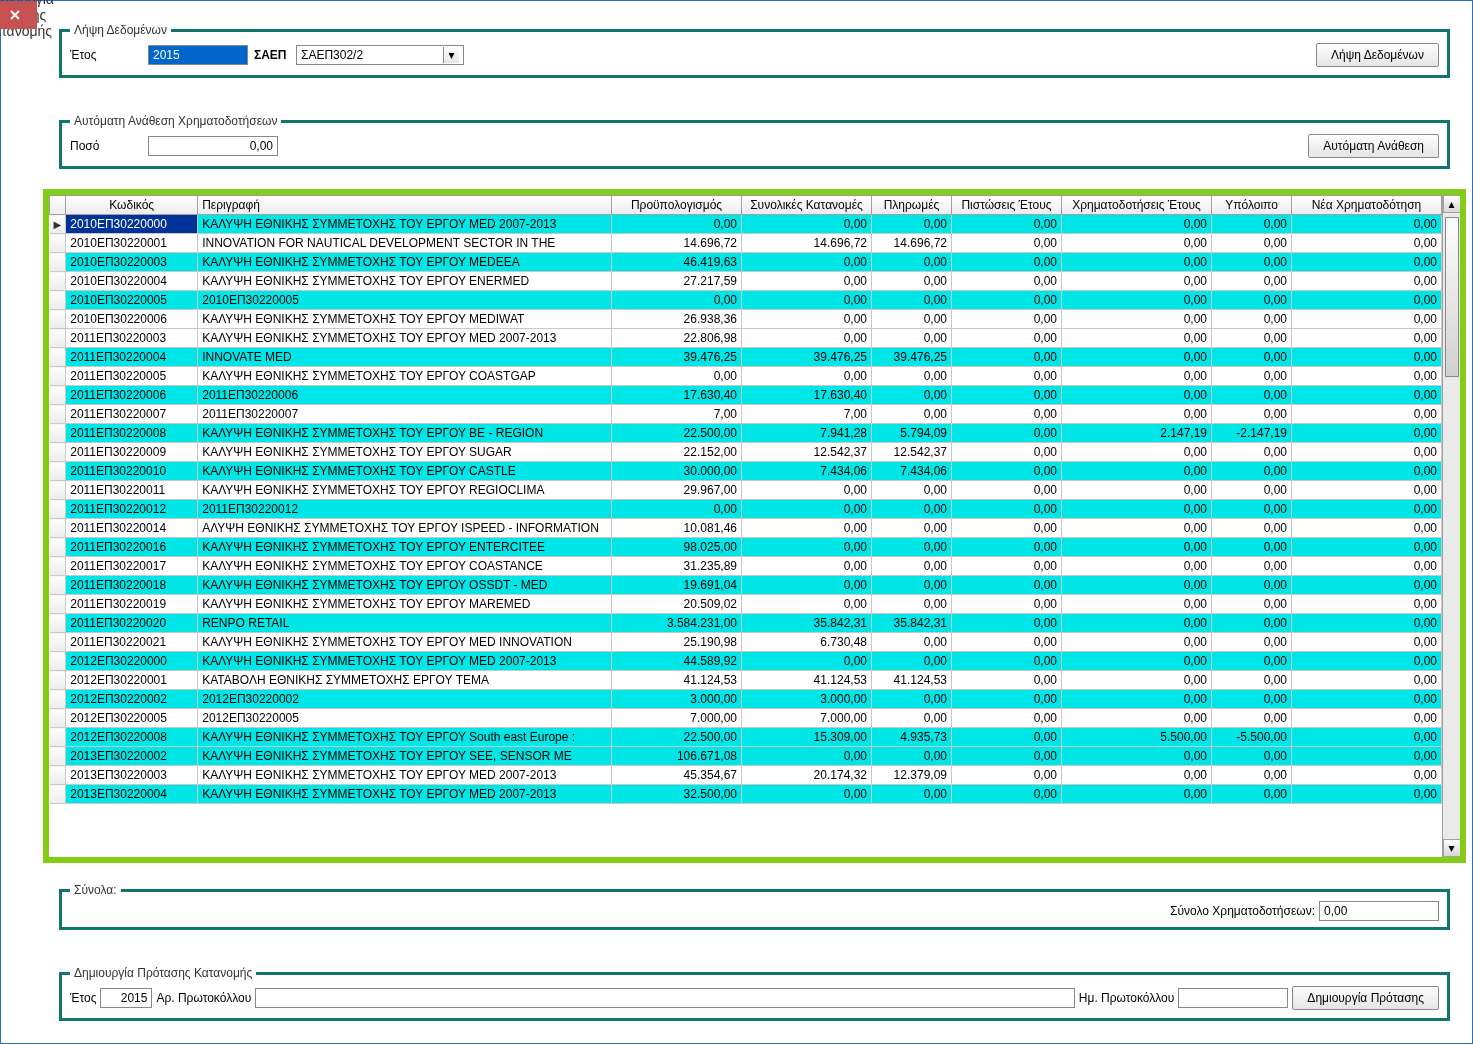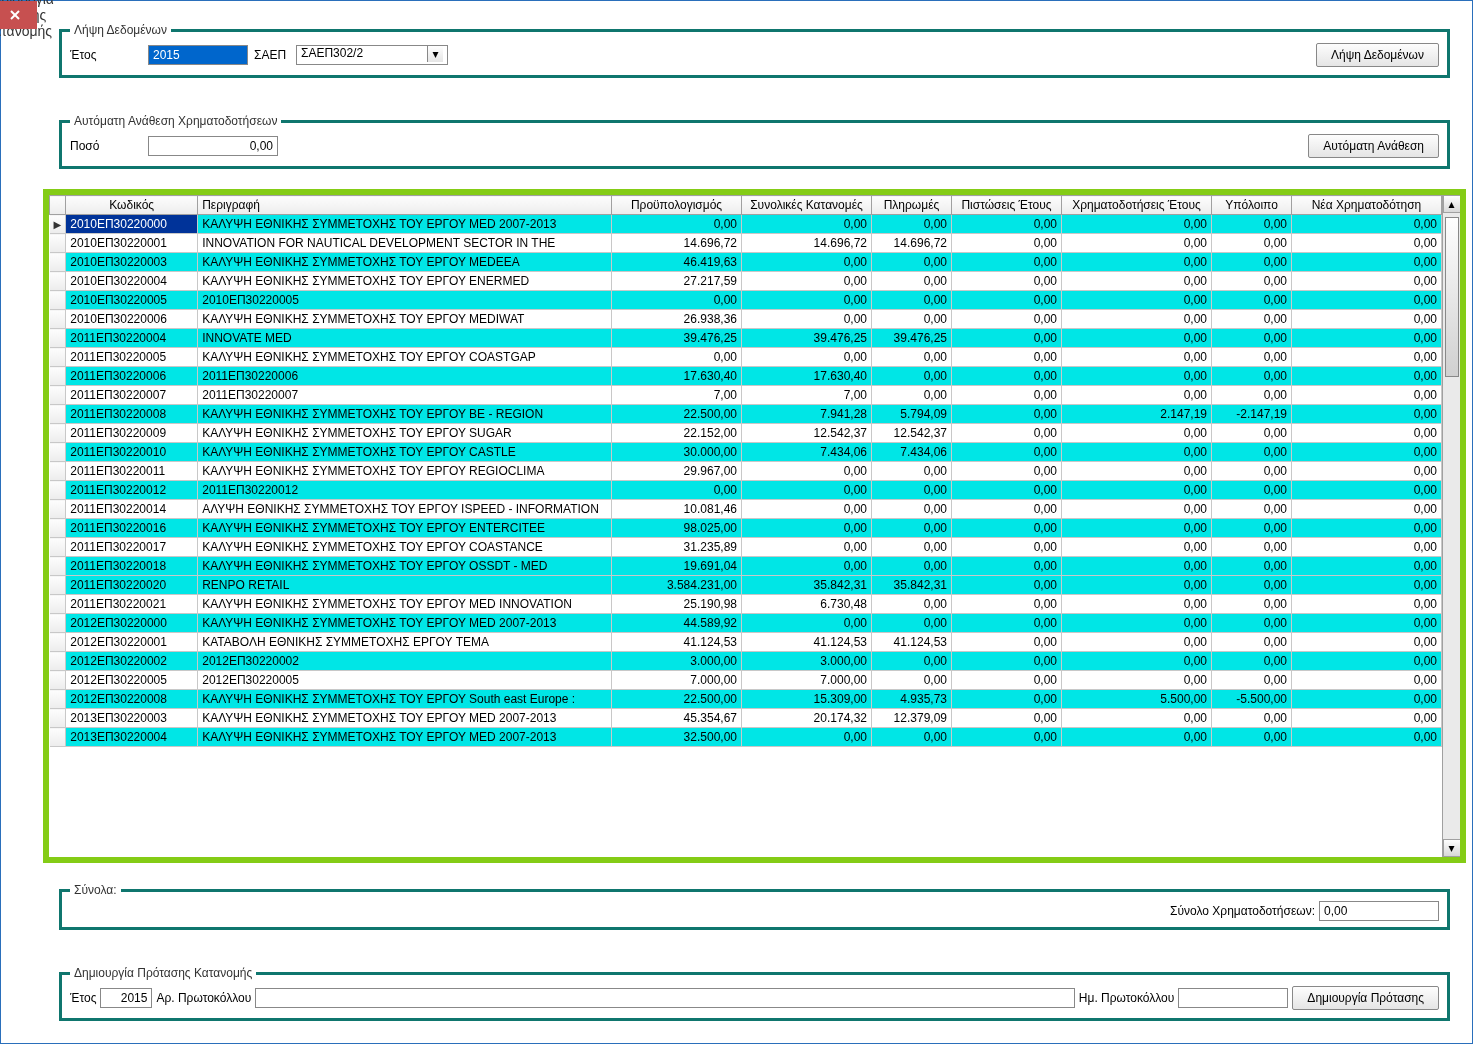--- a/index.html
+++ b/index.html
@@ -14,21 +14,21 @@
   .title-btn svg { width:12px; height:12px; }
   .content { flex:1; padding:6px; display:flex; flex-direction:column; background:#fff; gap:4px; }
   fieldset { border:3px solid #0f766e; border-radius:0; padding:6px 8px 8px 8px; margin:16px; }
   legend { font-size:12px; color:#333; padding:0 4px; }
   .row { display:flex; align-items:center; gap:6px; }
   .lbl { width:72px; }
   input.txt, input.num { height:20px; border:1px solid #888; padding:0 4px; font-size:12px; font-family:inherit; }
   input.num { text-align:right; }
   .year-input { width:100px; background:#0066CC; color:#fff; }
   .year-input::selection { background:#0066CC; color:#fff;}
-  .saep-sel { width:152px; height:20px; border:1px solid #888; padding:0 4px; background:#fff; display:flex; align-items:flex-start; justify-content:space-between; cursor:pointer;}
+  .saep-sel { width:168px; height:20px; border:1px solid #888; padding:6px 4px; background:#fff; display:flex; align-items:center; justify-content:space-between; cursor:pointer;}
   .dd-arrow { width:16px; height:16px; border-left:1px solid #888; background:linear-gradient(#fefefe,#e5e5e5); display:flex; align-items:center; justify-content:center;}
   .big-btn { height:24px; padding:0 14px; border:1px solid #888; background:linear-gradient(#fdfdfd,#e5e5e5); cursor:pointer; border-radius:2px; font-size:12px; }
   .flex-spacer { flex:1; }
   .grid-wrap { flex:1; border:6px solid #84cc16; display:flex; flex-direction:column; min-height:0; position:relative; }
   .grid-scroll { flex:1; overflow:hidden; display:flex; }
   table.grid { border-collapse:collapse; font-size:12px; width:100%; }
   table.grid th { background:linear-gradient(#fdfdfd,#ececec); border:1px solid #a0a0a0; padding:2px 4px; font-weight:normal; white-space:nowrap; height:18px; position:sticky; top:0;}
   table.grid td { border-right:1px solid #c8c8c8; border-bottom:1px solid #c8c8c8; padding:2px 4px; height:18px; white-space:nowrap; overflow:hidden; }
   table.grid td.num { text-align:right; }
   .row-hi { background:#00E6E6; }
@@ -73,21 +73,21 @@
     </div>
   </div>
 
   <div class="content">
 
     <fieldset>
       <legend>Λήψη Δεδομένων</legend>
       <div class="row">
         <span class="lbl">Έτος</span>
         <input class="txt year-input" value="2015" style="">
-        <span style="width:36px; text-align:right; padding-right:4px;">ΣΑΕΠ</span>
+        <span style="width:36px; text-align:right; padding-right:4px;font-weight:bold;">ΣΑΕΠ</span>
         <div class="saep-sel">
           <span>ΣΑΕΠ302/2</span>
           <span class="dd-arrow">▾</span>
         </div>
         <div class="flex-spacer"></div>
         <button class="big-btn">Λήψη Δεδομένων</button>
       </div>
     </fieldset>
 
     <fieldset>
@@ -196,20 +196,32 @@
                   <td>2010ΕΠ30220006</td>
                   <td>ΚΑΛΥΨΗ ΕΘΝΙΚΗΣ ΣΥΜΜΕΤΟΧΗΣ ΤΟΥ ΕΡΓΟΥ MEDIWAT</td>
                   <td class="num">26.938,36</td>
                   <td class="num">0,00</td>
                   <td class="num">0,00</td>
                   <td class="num">0,00</td>
                   <td class="num">0,00</td>
                   <td class="num">0,00</td>
                   <td class="num">0,00</td>
                 </tr>
+                <tr class="row-no">
+                  <td class="indic-cell"></td>
+                  <td>2011ΕΠ30220003</td>
+                  <td>ΚΑΛΥΨΗ ΕΘΝΙΚΗΣ ΣΥΜΜΕΤΟΧΗΣ ΤΟΥ ΕΡΓΟΥ MED 2007-2013</td>
+                  <td class="num">22.806,98</td>
+                  <td class="num">0,00</td>
+                  <td class="num">0,00</td>
+                  <td class="num">0,00</td>
+                  <td class="num">0,00</td>
+                  <td class="num">0,00</td>
+                  <td class="num">0,00</td>
+                </tr>
                 <tr class="row-hi">
                   <td class="indic-cell"></td>
                   <td>2011ΕΠ30220004</td>
                   <td>INNOVATE MED</td>
                   <td class="num">39.476,25</td>
                   <td class="num">39.476,25</td>
                   <td class="num">39.476,25</td>
                   <td class="num">0,00</td>
                   <td class="num">0,00</td>
                   <td class="num">0,00</td>
@@ -352,20 +364,32 @@
                   <td>2011ΕΠ30220018</td>
                   <td>ΚΑΛΥΨΗ ΕΘΝΙΚΗΣ ΣΥΜΜΕΤΟΧΗΣ ΤΟΥ ΕΡΓΟΥ OSSDT - MED</td>
                   <td class="num">19.691,04</td>
                   <td class="num">0,00</td>
                   <td class="num">0,00</td>
                   <td class="num">0,00</td>
                   <td class="num">0,00</td>
                   <td class="num">0,00</td>
                   <td class="num">0,00</td>
                 </tr>
+                <tr class="row-no">
+                  <td class="indic-cell"></td>
+                  <td>2011ΕΠ30220019</td>
+                  <td>ΚΑΛΥΨΗ ΕΘΝΙΚΗΣ ΣΥΜΜΕΤΟΧΗΣ ΤΟΥ ΕΡΓΟΥ MAREMED</td>
+                  <td class="num">20.509,02</td>
+                  <td class="num">0,00</td>
+                  <td class="num">0,00</td>
+                  <td class="num">0,00</td>
+                  <td class="num">0,00</td>
+                  <td class="num">0,00</td>
+                  <td class="num">0,00</td>
+                </tr>
                 <tr class="row-hi">
                   <td class="indic-cell"></td>
                   <td>2011ΕΠ30220020</td>
                   <td>RENPO RETAIL</td>
                   <td class="num">3.584.231,00</td>
                   <td class="num">35.842,31</td>
                   <td class="num">35.842,31</td>
                   <td class="num">0,00</td>
                   <td class="num">0,00</td>
                   <td class="num">0,00</td>
@@ -434,20 +458,32 @@
                 <tr class="row-hi">
                   <td class="indic-cell"></td>
                   <td>2012ΕΠ30220008</td>
                   <td>ΚΑΛΥΨΗ ΕΘΝΙΚΗΣ ΣΥΜΜΕΤΟΧΗΣ ΤΟΥ ΕΡΓΟΥ South east Europe :</td>
                   <td class="num">22.500,00</td>
                   <td class="num">15.309,00</td>
                   <td class="num">4.935,73</td>
                   <td class="num">0,00</td>
                   <td class="num">5.500,00</td>
                   <td class="num">-5.500,00</td>
+                  <td class="num">0,00</td>
+                </tr>
+                <tr class="row-hi">
+                  <td class="indic-cell"></td>
+                  <td>2013ΕΠ30220002</td>
+                  <td>ΚΑΛΥΨΗ ΕΘΝΙΚΗΣ ΣΥΜΜΕΤΟΧΗΣ ΤΟΥ ΕΡΓΟΥ SEE, SENSOR ME</td>
+                  <td class="num">106.671,08</td>
+                  <td class="num">0,00</td>
+                  <td class="num">0,00</td>
+                  <td class="num">0,00</td>
+                  <td class="num">0,00</td>
+                  <td class="num">0,00</td>
                   <td class="num">0,00</td>
                 </tr>
                 <tr class="row-no">
                   <td class="indic-cell"></td>
                   <td>2013ΕΠ30220003</td>
                   <td>ΚΑΛΥΨΗ ΕΘΝΙΚΗΣ ΣΥΜΜΕΤΟΧΗΣ ΤΟΥ ΕΡΓΟΥ MED 2007-2013</td>
                   <td class="num">45.354,67</td>
                   <td class="num">20.174,32</td>
                   <td class="num">12.379,09</td>
                   <td class="num">0,00</td>

